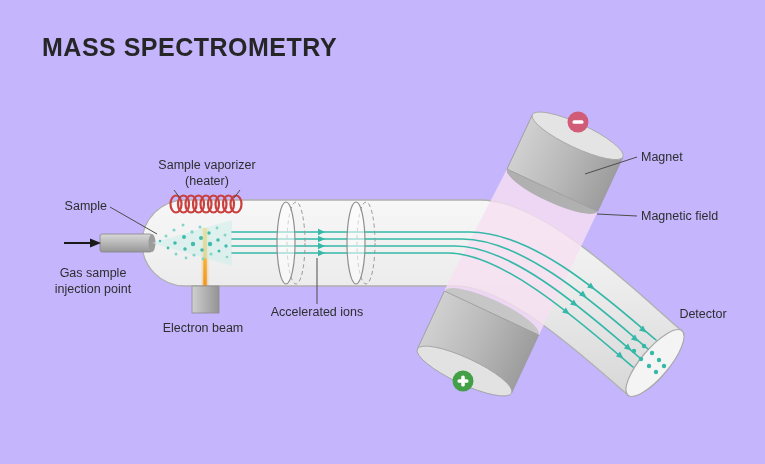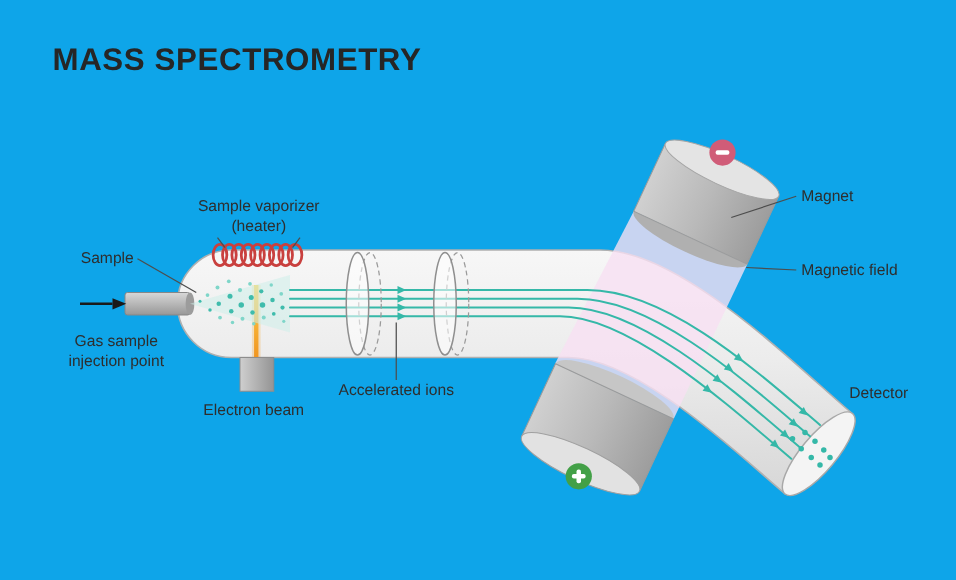--- a/index.html
+++ b/index.html
@@ -1,16 +1,16 @@
 <!DOCTYPE html>
 <html><head>
 <meta charset="utf-8">
 <style>
   html,body{margin:0;padding:0;background:#ffffff;}
-  .canvas{position:relative;width:765px;height:464px;background:#0ea5e9;overflow:hidden;}
+  .canvas{position:relative;width:765px;height:464px;background:#c4b5fd;overflow:hidden;}
   svg{display:block;}
   .title{font-family:"Liberation Sans",sans-serif;font-size:25px;font-weight:bold;fill:#262626;letter-spacing:.5px;}
   .lbl{font-family:"Liberation Sans",sans-serif;font-size:12.5px;fill:#2e2e2e;}
   .leader{stroke:#4d4d4d;stroke-width:1;fill:none;}
   .dot-a{fill:#3fbcac;}
   .dot-b{fill:#7fd6c9;}
 </style>
 </head>
 <body>
 

